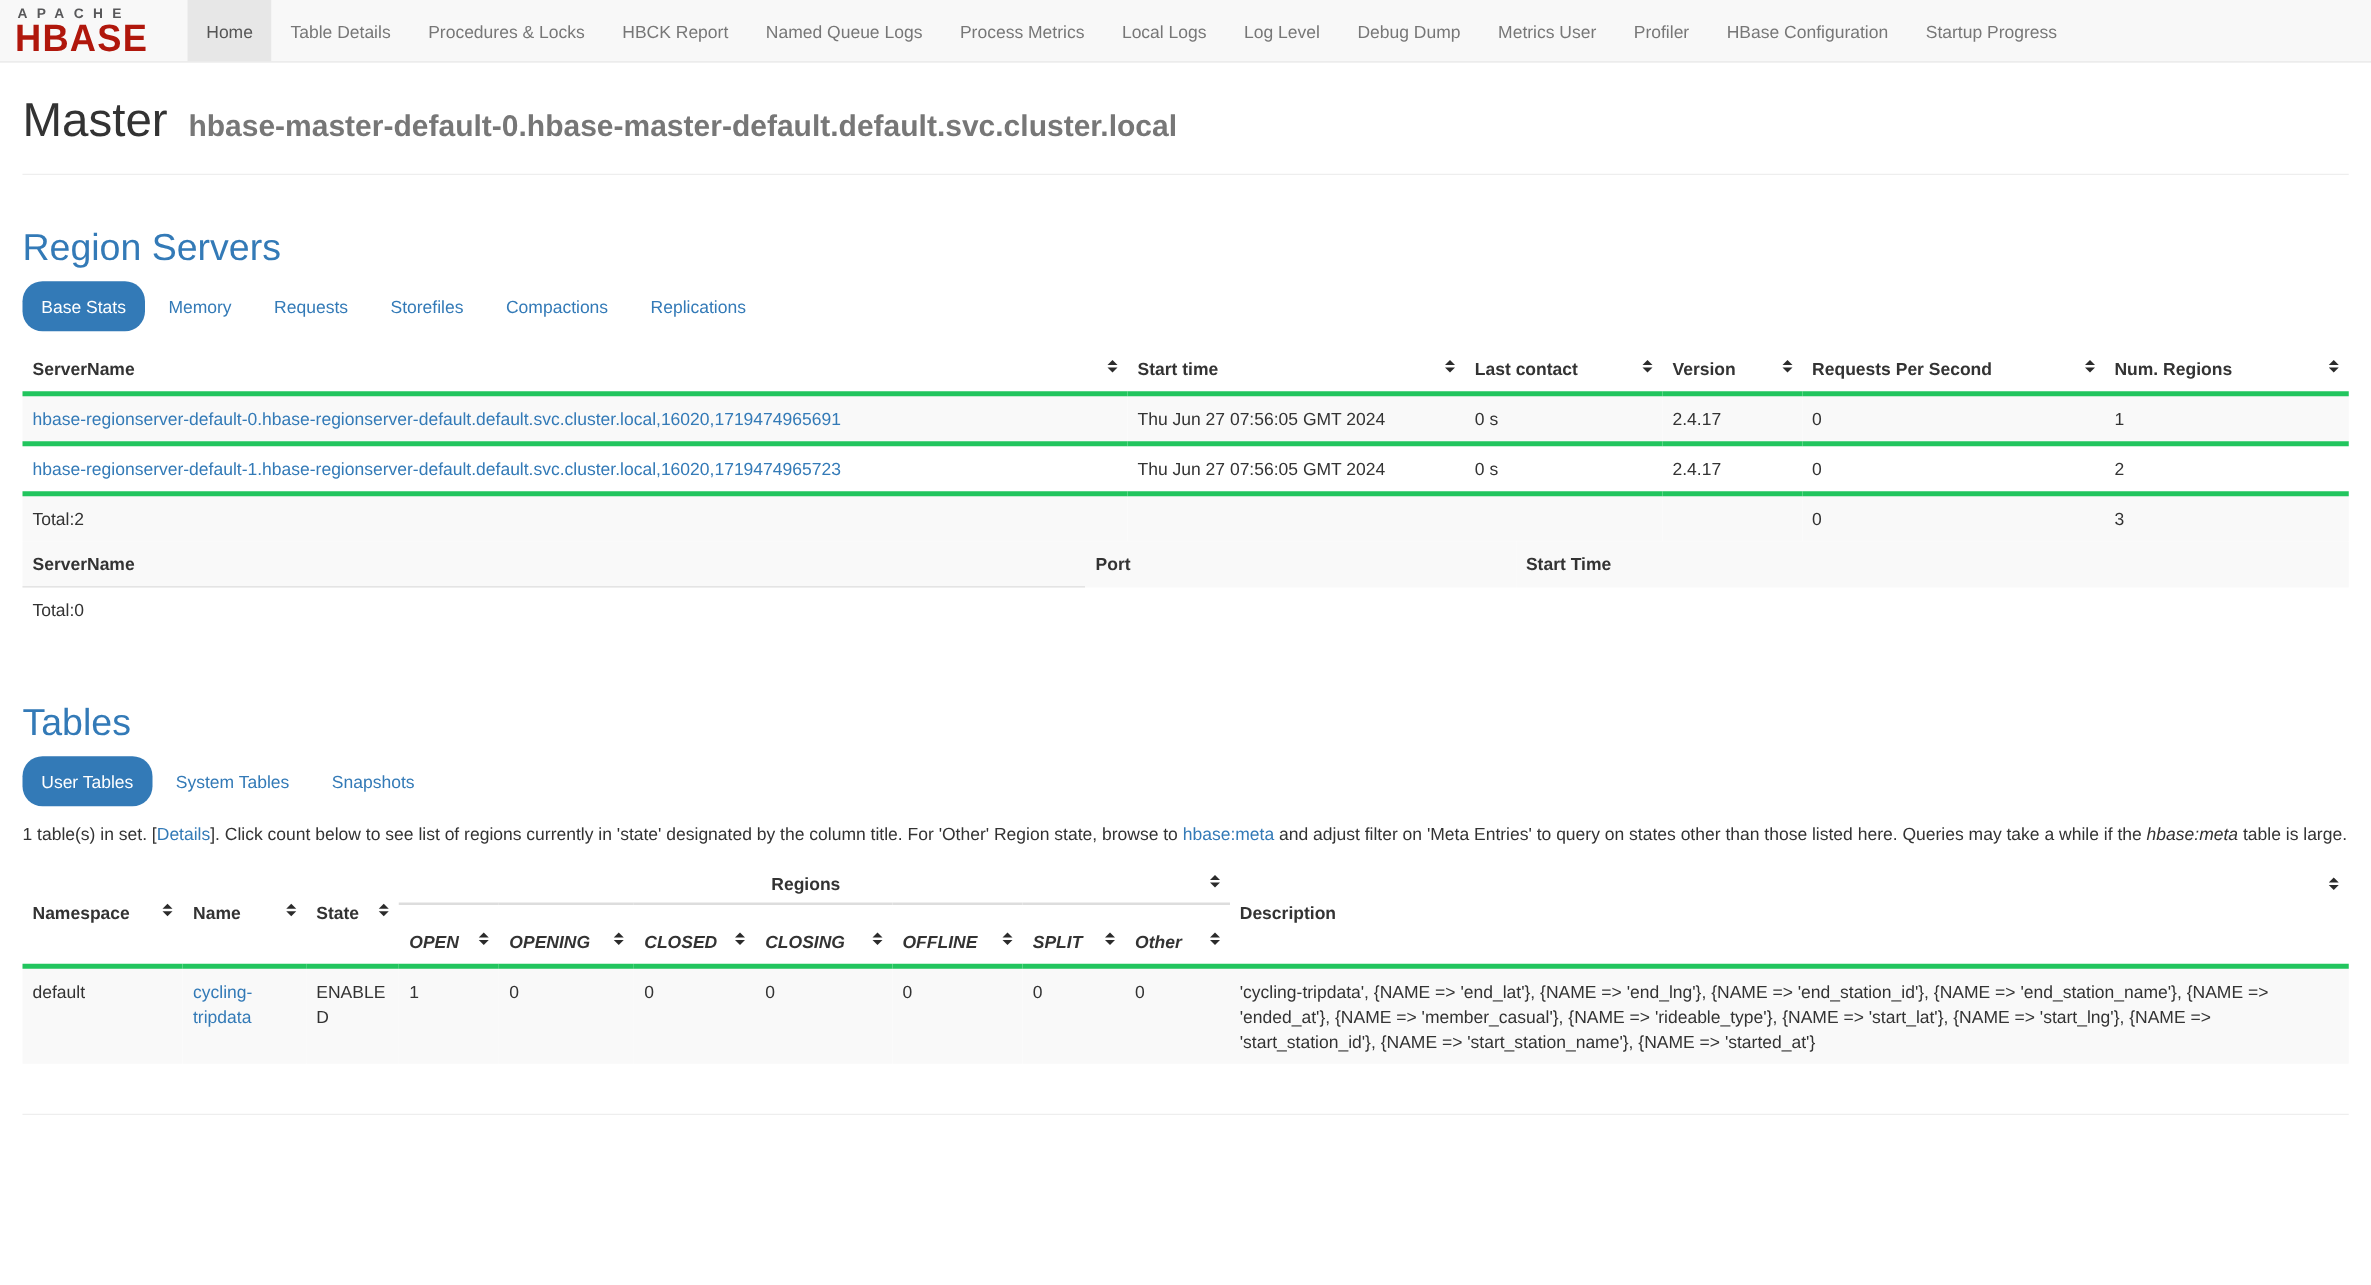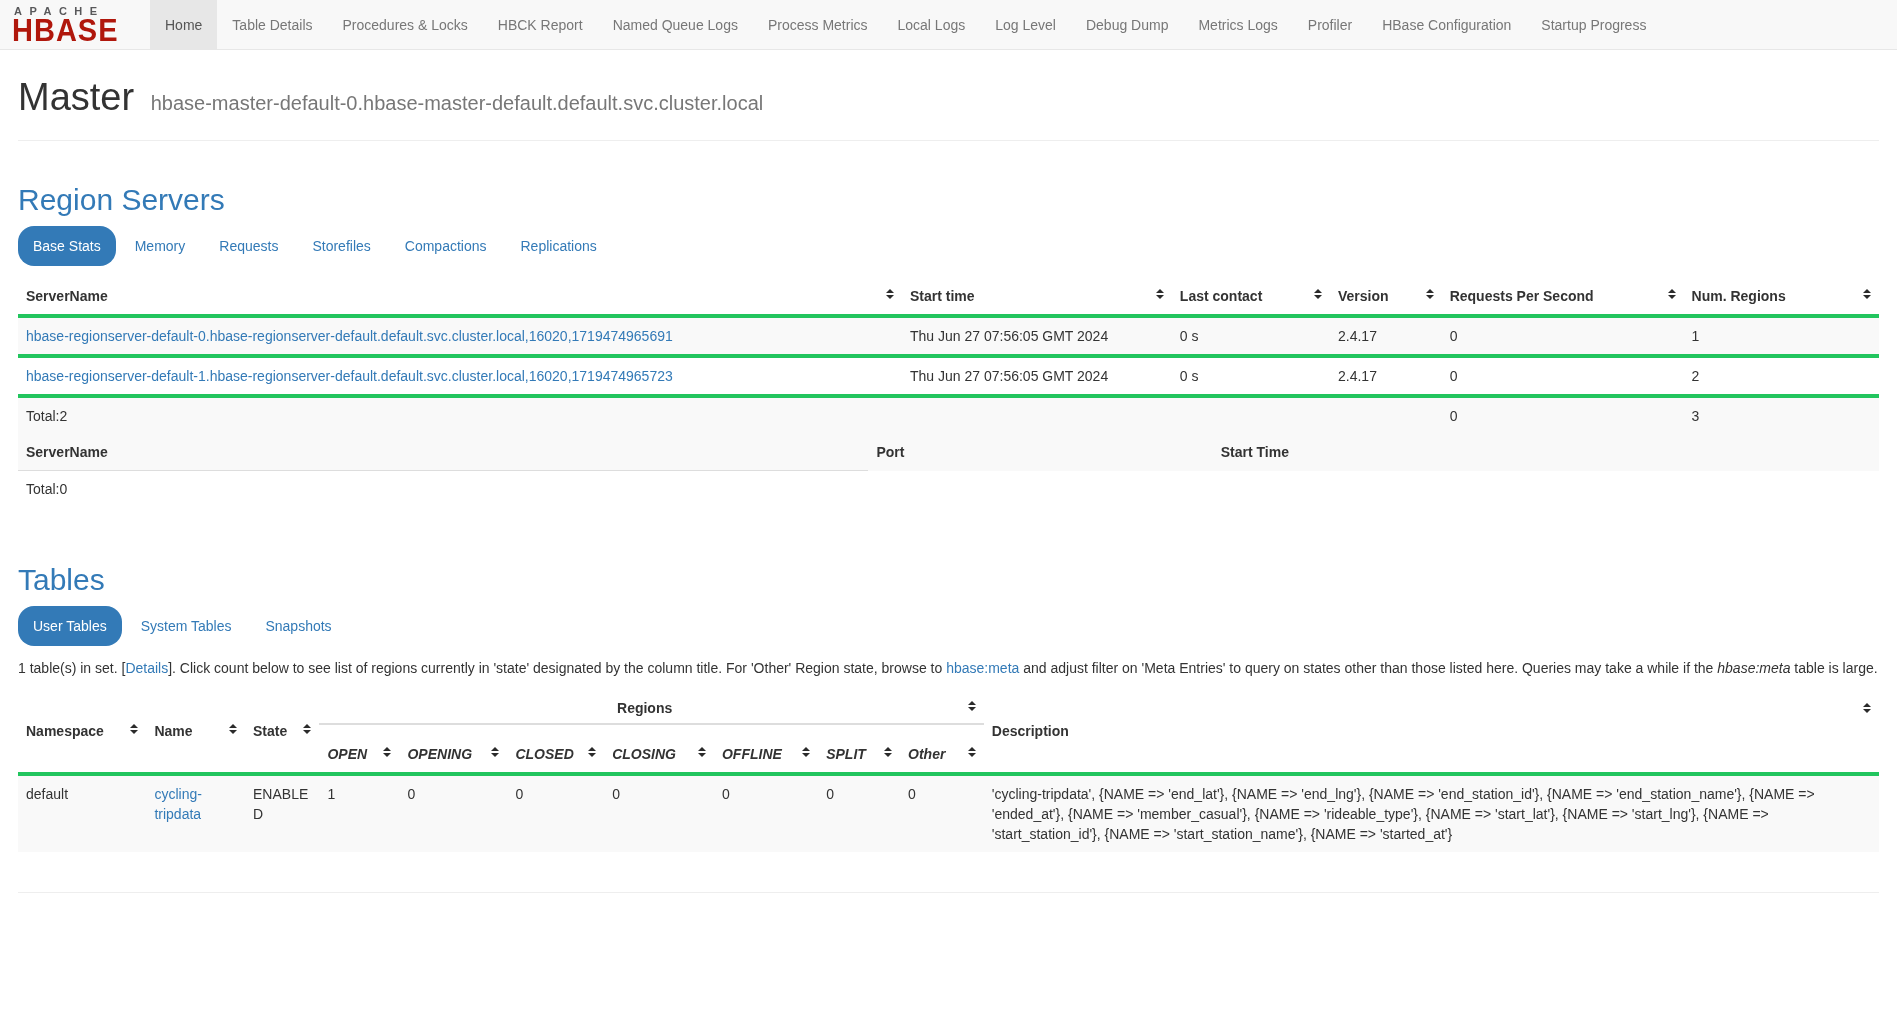--- a/index.html
+++ b/index.html
@@ -57,21 +57,21 @@
   .nav li.active { background: #e7e7e7; color: #555; }
 
   
   .container { padding: 0 18px; }
   .page-header {
     margin: 26px 0 22px;
     padding-bottom: 16px;
     border-bottom: 1px solid #eee;
   }
   .page-header h1 { margin: 0; font-size: 38px; font-weight: 500; color: #333; line-height: 42px; }
-  .page-header h1 small { font-size: 20px; font-weight: normal; color: #777; margin-left: 6px; margin-top: 40px; }
+  .page-header h1 small { font-size: 24px; font-weight: bold; color: #777; margin-left: 6px; margin-top: 40px; }
   h2 { font-size: 30px; font-weight: 500; margin: 0 0 10px 0; line-height: 33px; }
   h2.blue { color: #337ab7; }
   h2.dark { color: #333; }
   .sect-rs h2 { margin-top: 42px; }
   .sect-backup h2 { margin-top: 56px; }
   .sect-tables h2 { margin-top: 56px; }
 
   
   .pills { list-style: none; margin: 0 0 12px 0; padding: 0; display: flex; }
   .pills li {
@@ -136,21 +136,21 @@
   <ul class="nav">
     <li class="active">Home</li>
     <li>Table Details</li>
     <li>Procedures &amp; Locks</li>
     <li>HBCK Report</li>
     <li>Named Queue Logs</li>
     <li>Process Metrics</li>
     <li>Local Logs</li>
     <li>Log Level</li>
     <li>Debug Dump</li>
-    <li>Metrics Logs</li>
+    <li>Metrics User</li>
     <li>Profiler</li>
     <li>HBase Configuration</li>
     <li>Startup Progress</li>
   </ul>
 </nav>
 
 <div class="container">
 
   <div class="page-header">
     <h1>

